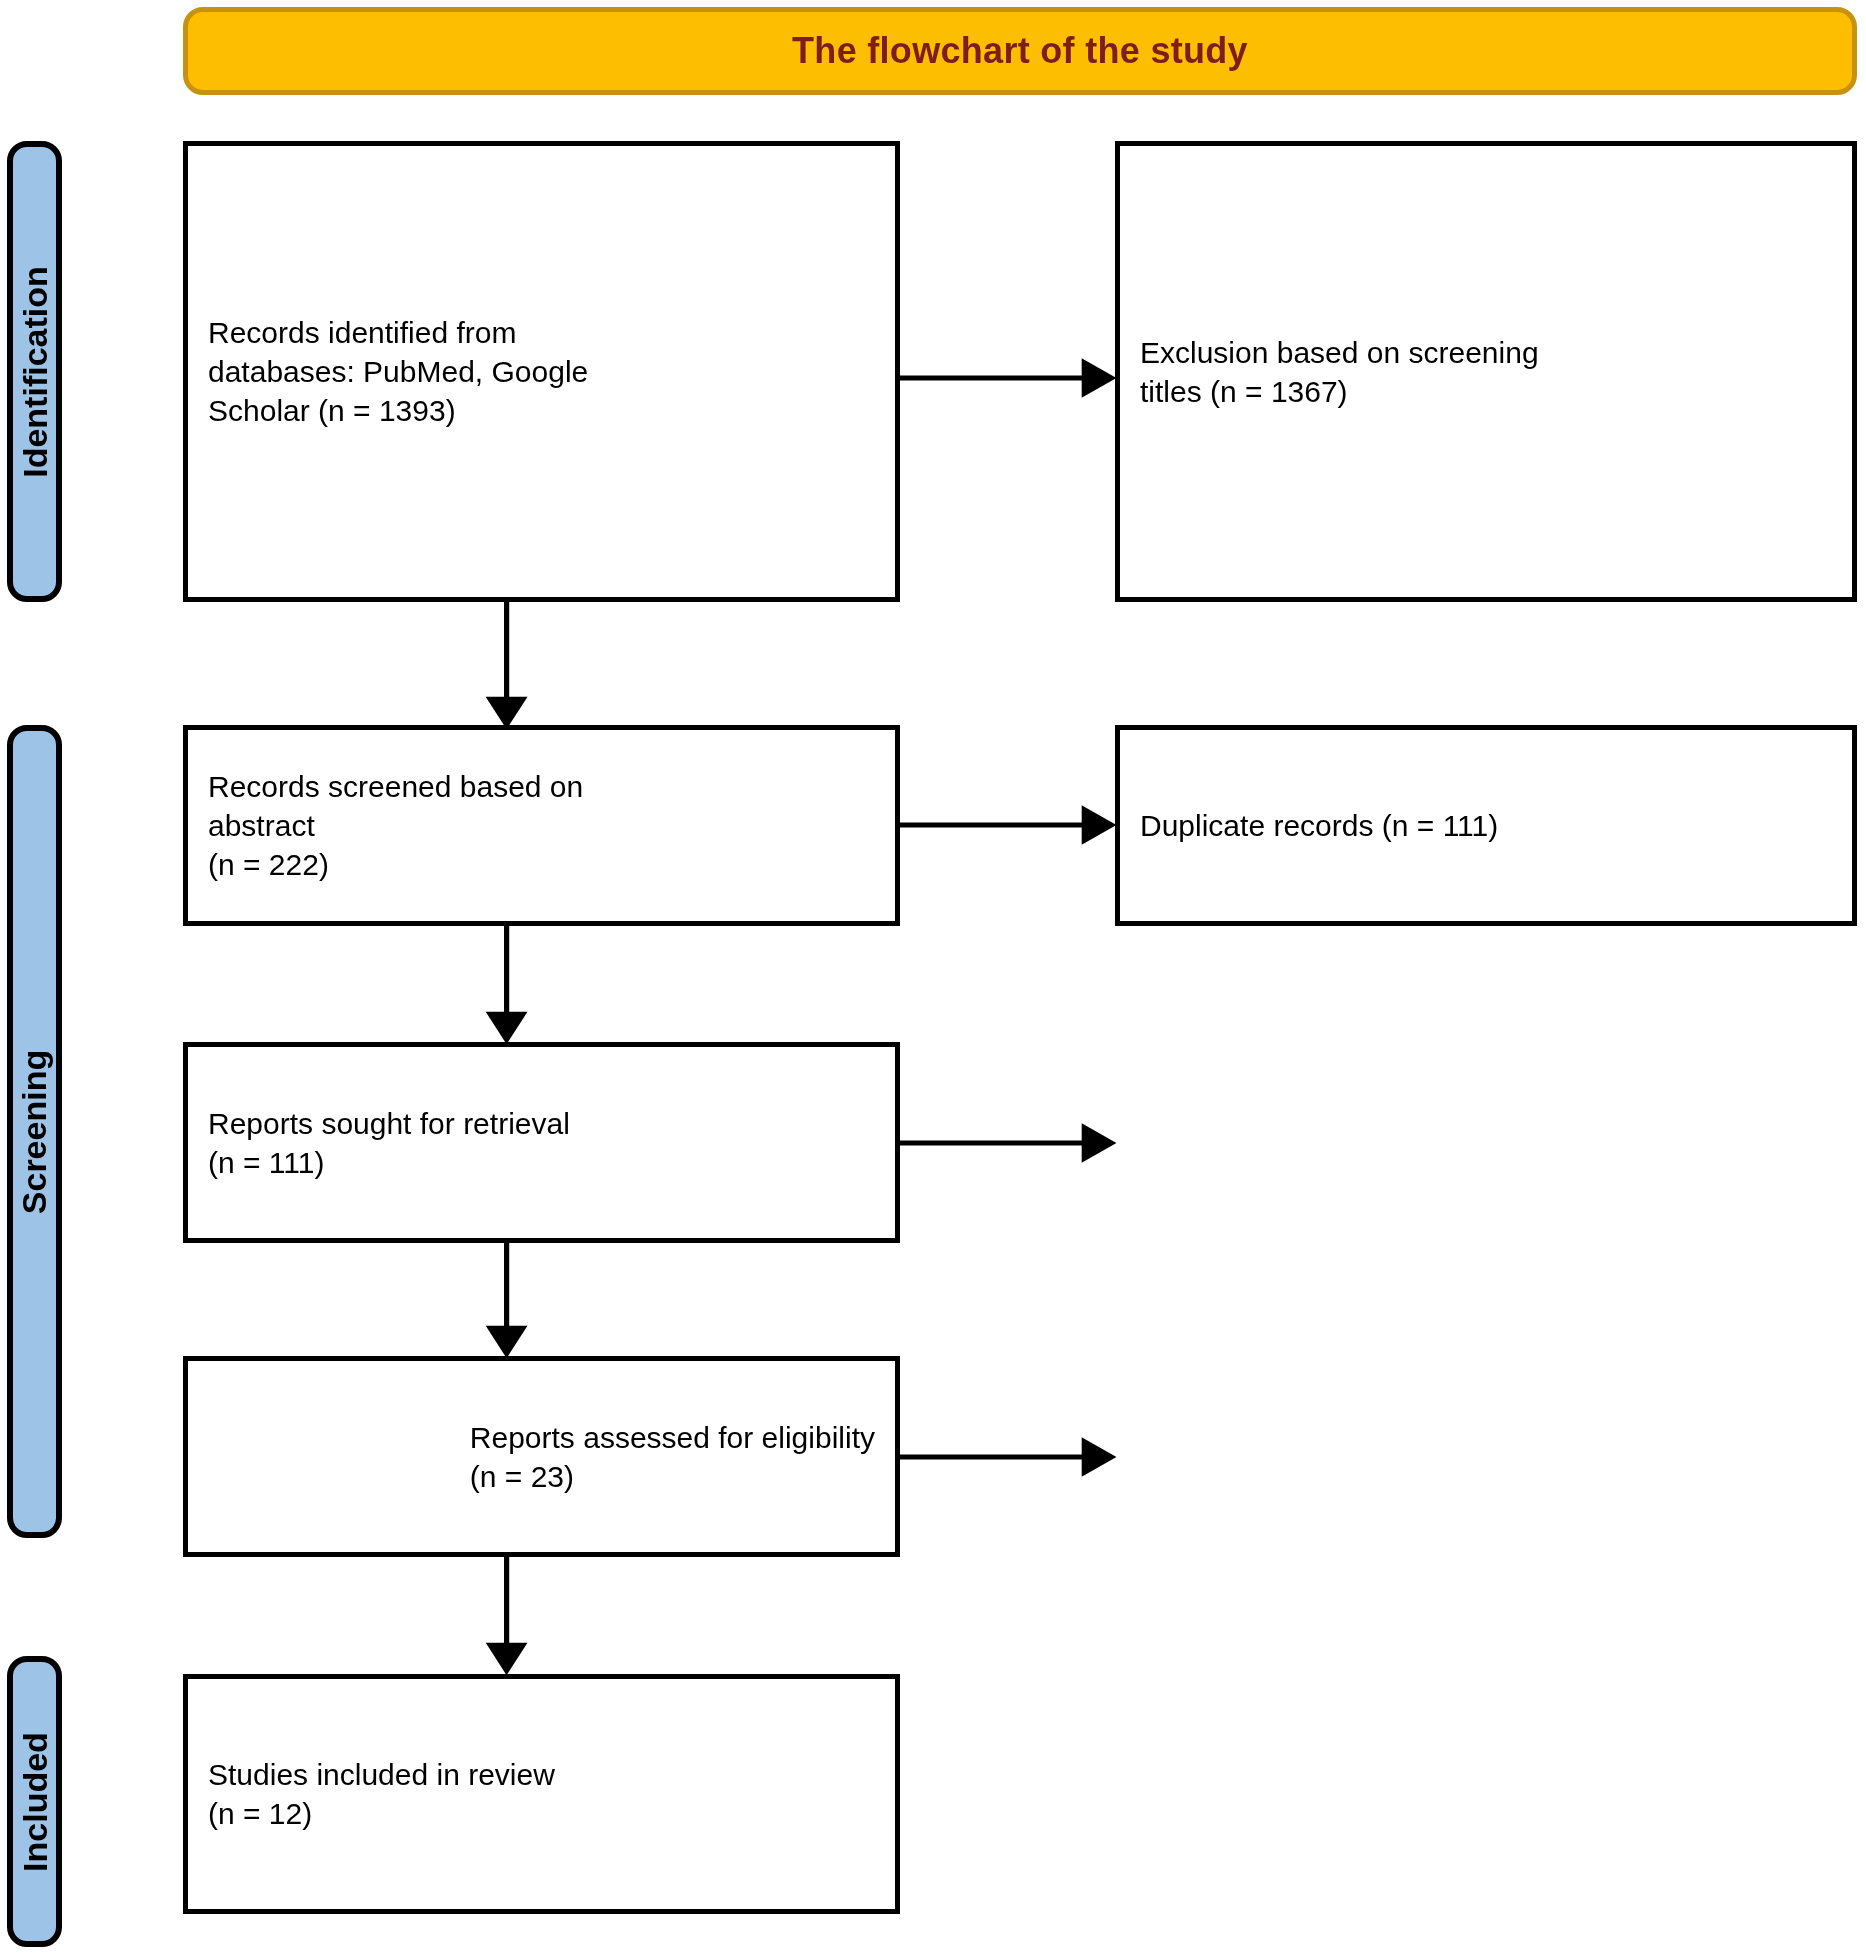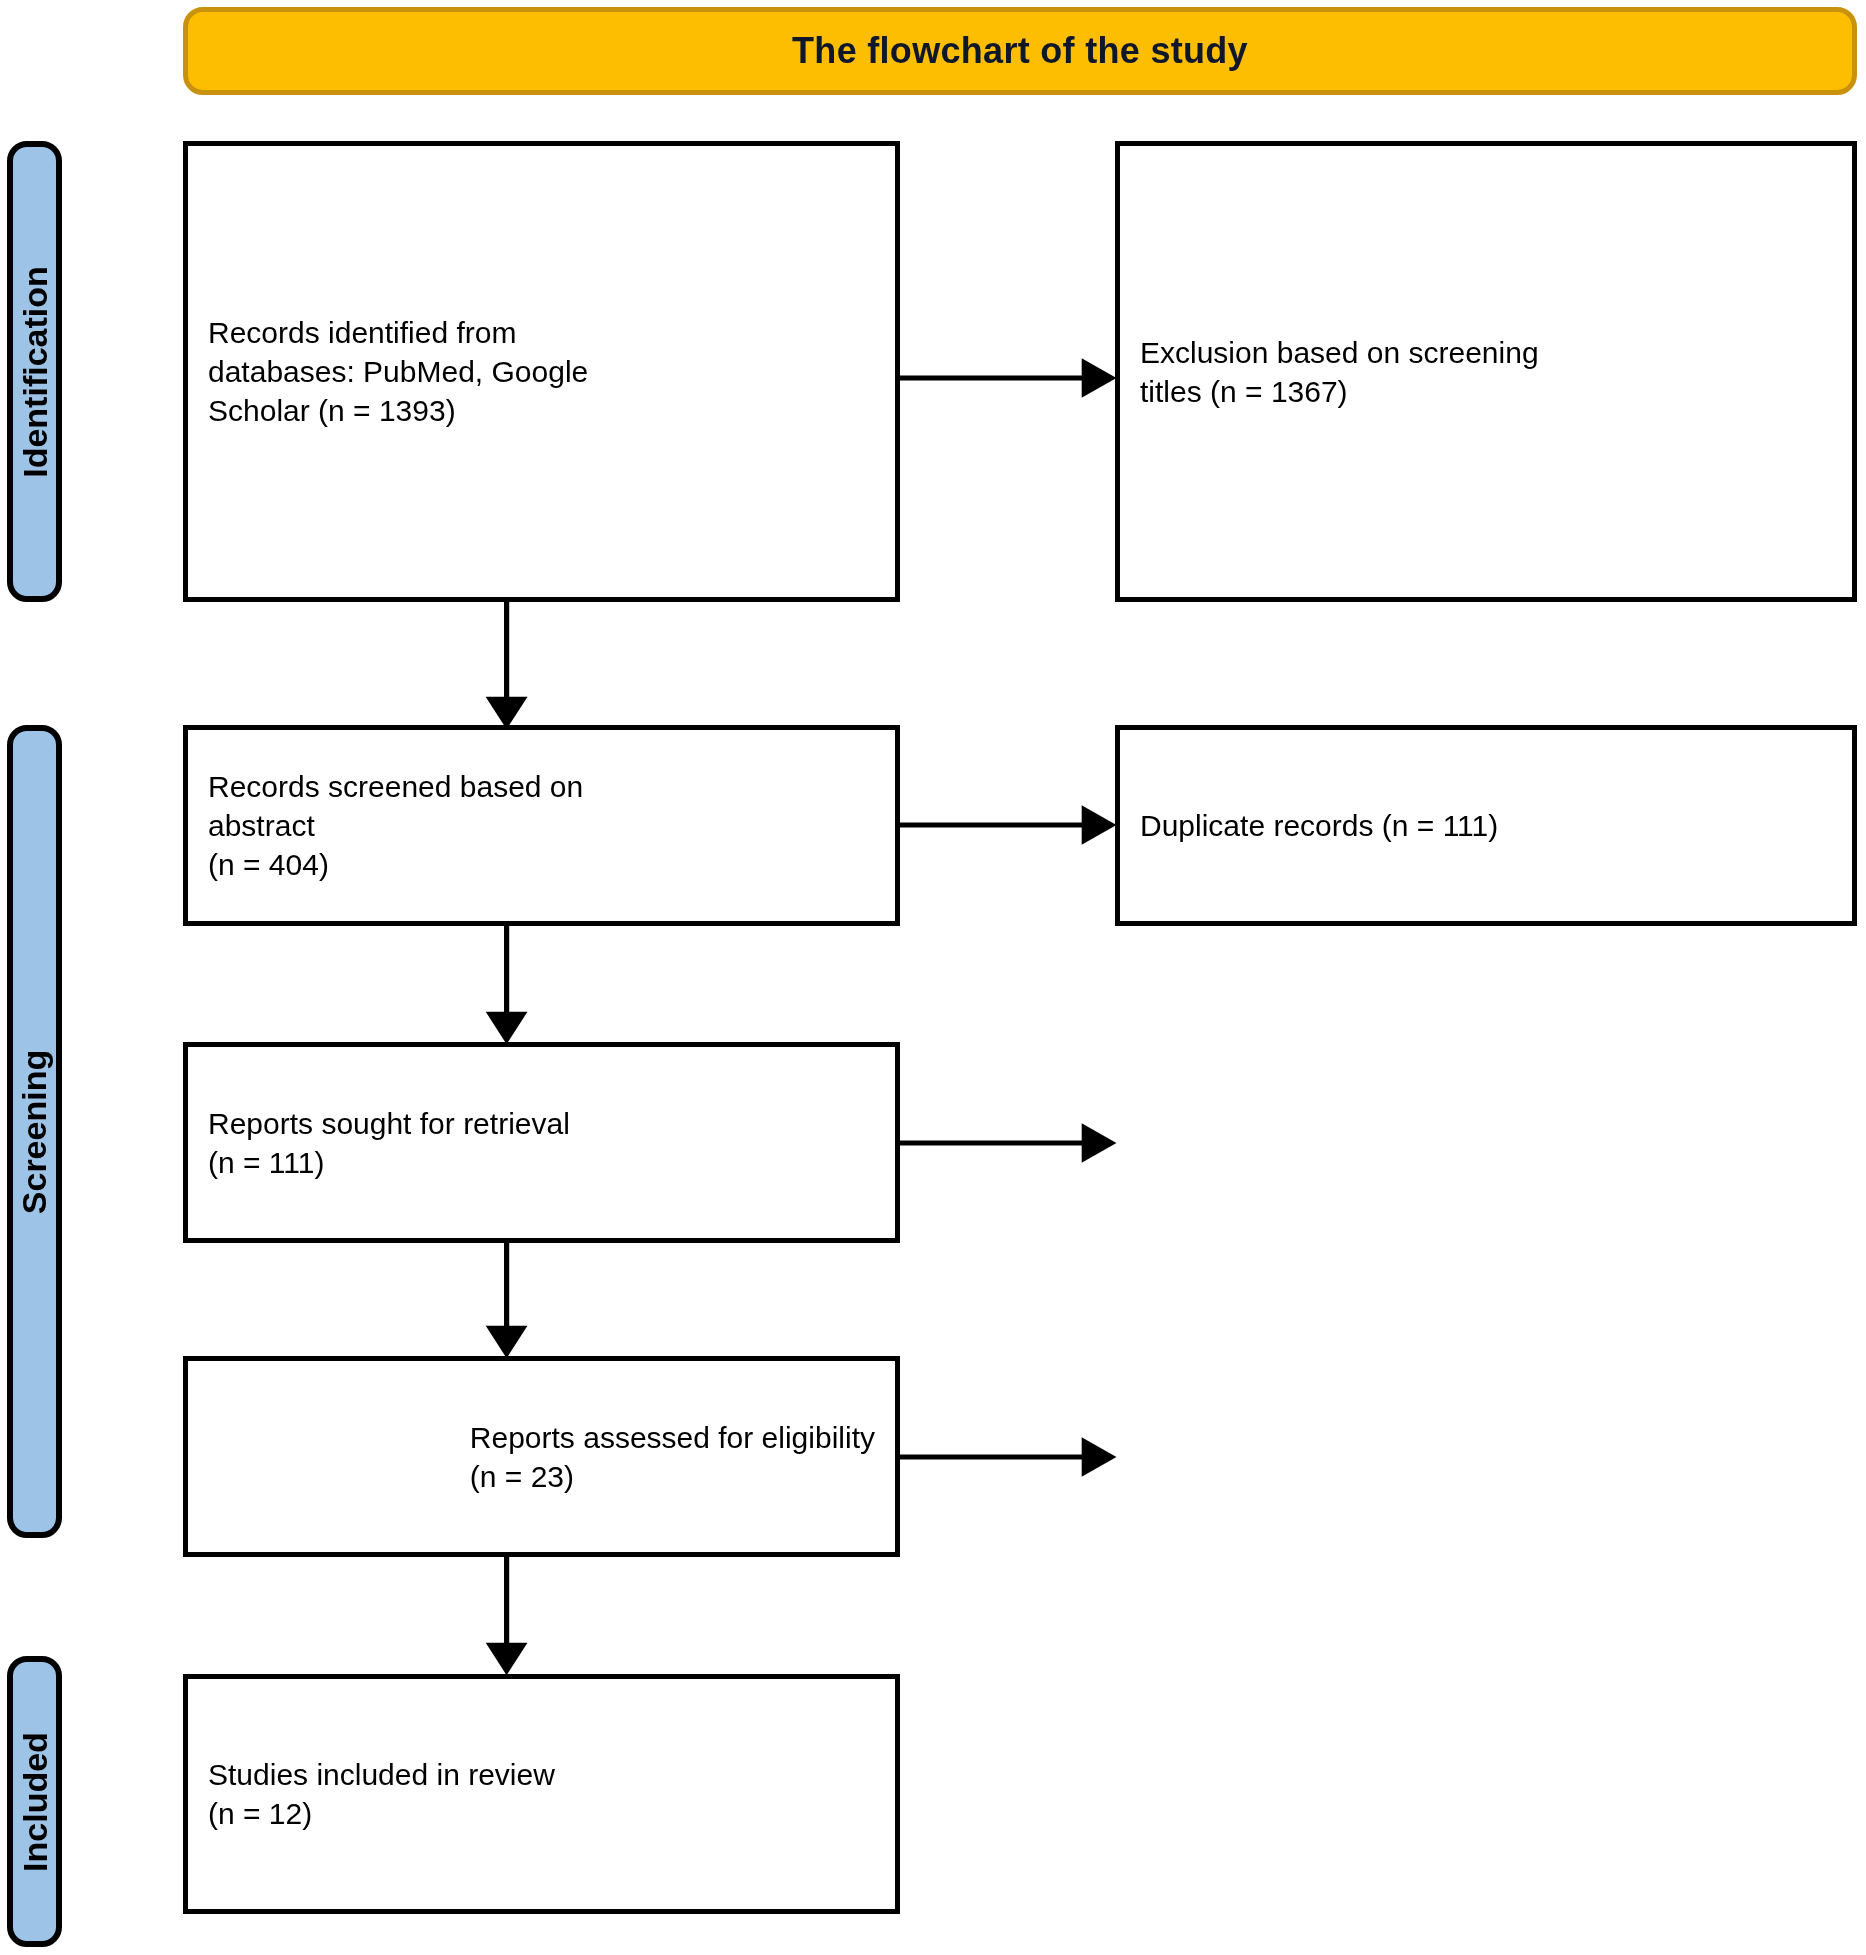--- a/index.html
+++ b/index.html
@@ -30,21 +30,21 @@
     background: #FDBE02;
     border: 5.2px solid #C8920F;
     border-radius: 20px;
     display: flex;
     align-items: center;
     justify-content: center;
   }
   .header-title {
     font-size: 36px;
     font-weight: bold;
-    color: #0f172a;
+    color: #7f1d1d;
     letter-spacing: 0.3px;
     line-height: 1.1;
   }
 
   
   .stage-label {
     position: absolute;
     box-sizing: border-box;
     background: #9DC3E6;
     border: 6.4px solid #000000;
@@ -132,21 +132,21 @@
 
   <div class="flow-box" id="box-identified">
     <div class="flow-box-text">Records identified from
 databases: PubMed, Google
 Scholar (n = 1393)</div>
   </div>
 
   <div class="flow-box" id="box-screened">
     <div class="flow-box-text">Records screened based on
 abstract
-(n = 404)</div>
+(n = 222)</div>
   </div>
 
   <div class="flow-box" id="box-sought">
     <div class="flow-box-text">Reports sought for retrieval
 (n = 111)</div>
   </div>
 
   <div class="flow-box" id="box-assessed">
     <div class="flow-box-text">Reports assessed for eligibility
 (n = 23)</div>

